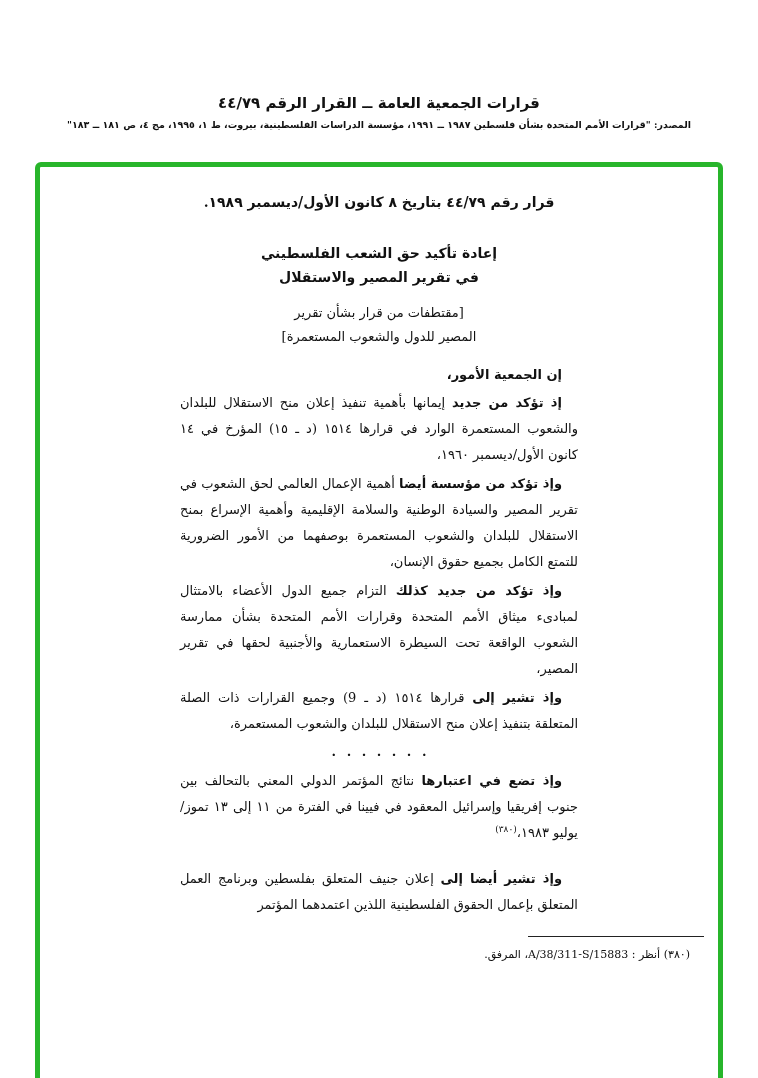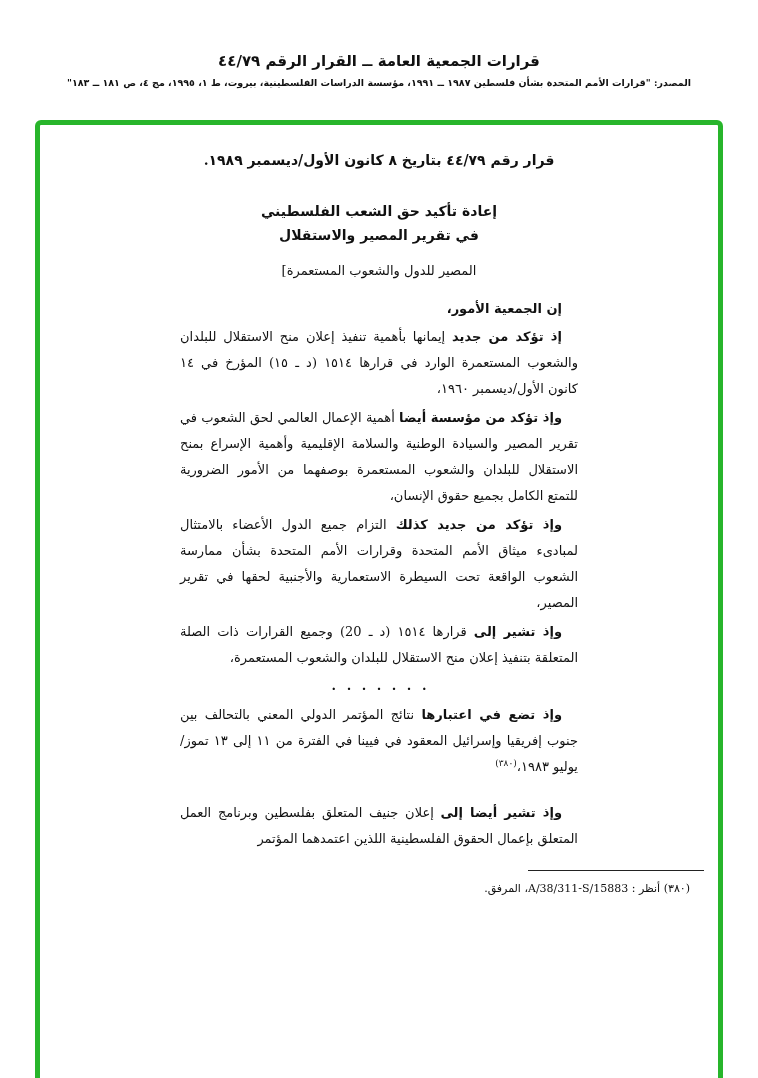--- a/index.html
+++ b/index.html
@@ -15,21 +15,21 @@
     position: relative;
     width: 758px;
     height: 1078px;
     overflow: hidden;
   }
   .doc-header-title {
     direction: rtl;
     text-align: center;
     font-weight: bold;
     font-size: 15px;
-    padding-top: 52px;
+    padding-top: 94px;
   }
   .source-line {
     direction: rtl;
     text-align: center;
     font-weight: bold;
     font-size: 9.5px;
     margin-top: 7px;
     padding: 0 40px;
   }
   .res-box {
@@ -132,39 +132,40 @@
     <div class="content">
 
       <div class="res-title">قرار رقم ٤٤/٧٩ بتاريخ ٨ كانون الأول/ديسمبر ١٩٨٩.</div>
 
       <div class="res-heading">
         <div>إعادة تأكيد حق الشعب الفلسطيني</div>
         <div>في تقرير المصير والاستقلال</div>
       </div>
 
       <div class="bracket-note">
+        <div>[مقتطفات من قرار بشأن تقرير</div>
         <div>المصير للدول والشعوب المستعمرة]</div>
       </div>
 
       <div class="salutation">إن الجمعية الأمور،</div>
 
       <p class="para">
         <span class="lead">إذ تؤكد من جديد</span><span> إيمانها بأهمية تنفيذ إعلان منح الاستقلال للبلدان والشعوب المستعمرة الوارد في قرارها ١٥١٤ (د ـ ١٥) المؤرخ في ١٤ كانون الأول/ديسمبر ١٩٦٠،</span>
       </p>
 
       <p class="para">
         <span class="lead">وإذ تؤكد من مؤسسة أيضا</span><span> أهمية الإعمال العالمي لحق الشعوب في تقرير المصير والسيادة الوطنية والسلامة الإقليمية وأهمية الإسراع بمنح الاستقلال للبلدان والشعوب المستعمرة بوصفهما من الأمور الضرورية للتمتع الكامل بجميع حقوق الإنسان،</span>
       </p>
 
       <p class="para">
         <span class="lead">وإذ تؤكد من جديد كذلك</span><span> التزام جميع الدول الأعضاء بالامتثال لمبادىء ميثاق الأمم المتحدة وقرارات الأمم المتحدة بشأن ممارسة الشعوب الواقعة تحت السيطرة الاستعمارية والأجنبية لحقها في تقرير المصير،</span>
       </p>
 
       <p class="para">
-        <span class="lead">وإذ تشير إلى</span><span> قرارها ١٥١٤ (د ـ 20) وجميع القرارات ذات الصلة المتعلقة بتنفيذ إعلان منح الاستقلال للبلدان والشعوب المستعمرة،</span>
+        <span class="lead">وإذ تشير إلى</span><span> قرارها ١٥١٤ (د ـ 9) وجميع القرارات ذات الصلة المتعلقة بتنفيذ إعلان منح الاستقلال للبلدان والشعوب المستعمرة،</span>
       </p>
 
       <div class="dots">. . . . . . .</div>
 
       <p class="para">
         <span class="lead">وإذ تضع في اعتبارها</span><span> نتائج المؤتمر الدولي المعني بالتحالف بين جنوب إفريقيا وإسرائيل المعقود في فيينا في الفترة من ١١ إلى ١٣ تموز/يوليو ١٩٨٣،</span><sup class="note-sup">(٣٨٠)</sup>
       </p>
 
       <p class="para gap-top">
         <span class="lead">وإذ تشير أيضا إلى</span><span> إعلان جنيف المتعلق بفلسطين وبرنامج العمل المتعلق بإعمال الحقوق الفلسطينية اللذين اعتمدهما المؤتمر</span>

